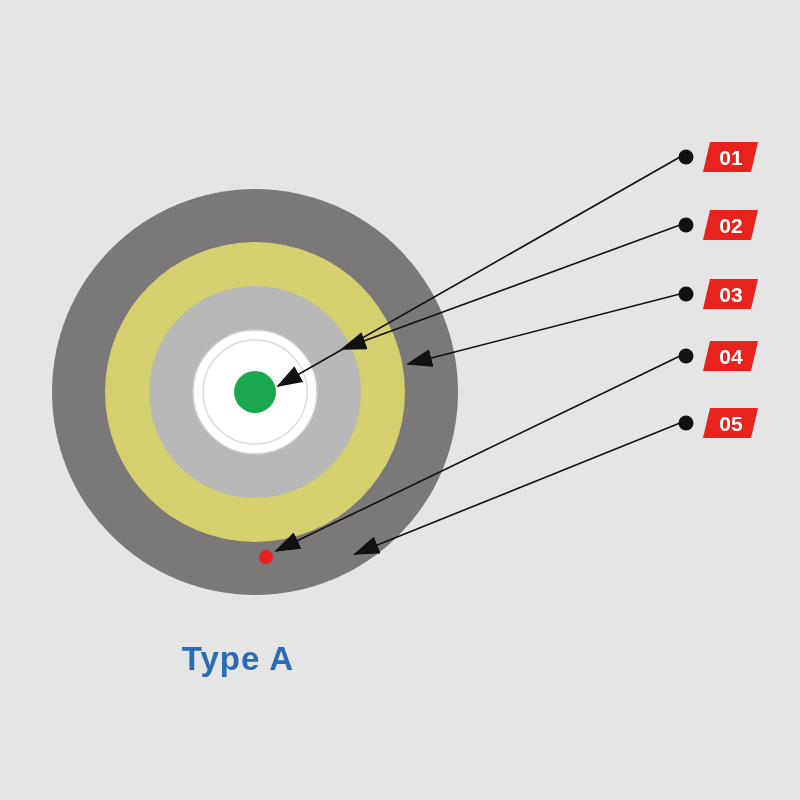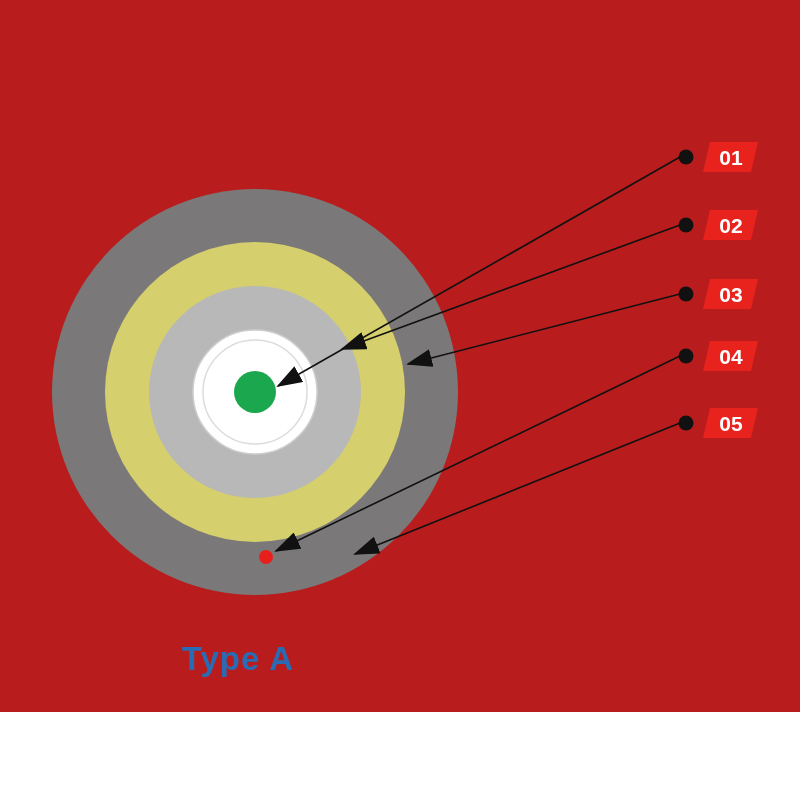--- a/index.html
+++ b/index.html
@@ -4,22 +4,22 @@
 <style>
   html, body {
     margin: 0;
     padding: 0;
     background: #ffffff;
     font-family: "Liberation Sans", sans-serif;
   }
   .stage {
     position: relative;
     width: 800px;
-    height: 712px;
-    background: #b91c1c;
+    height: 800px;
+    background: #e5e5e5;
     overflow: hidden;
   }
   svg { display: block; }
   .tag-text {
     font-family: "Liberation Sans", sans-serif;
     font-size: 21px;
     font-weight: bold;
   }
   .title-text {
     font-family: "Liberation Sans", sans-serif;

